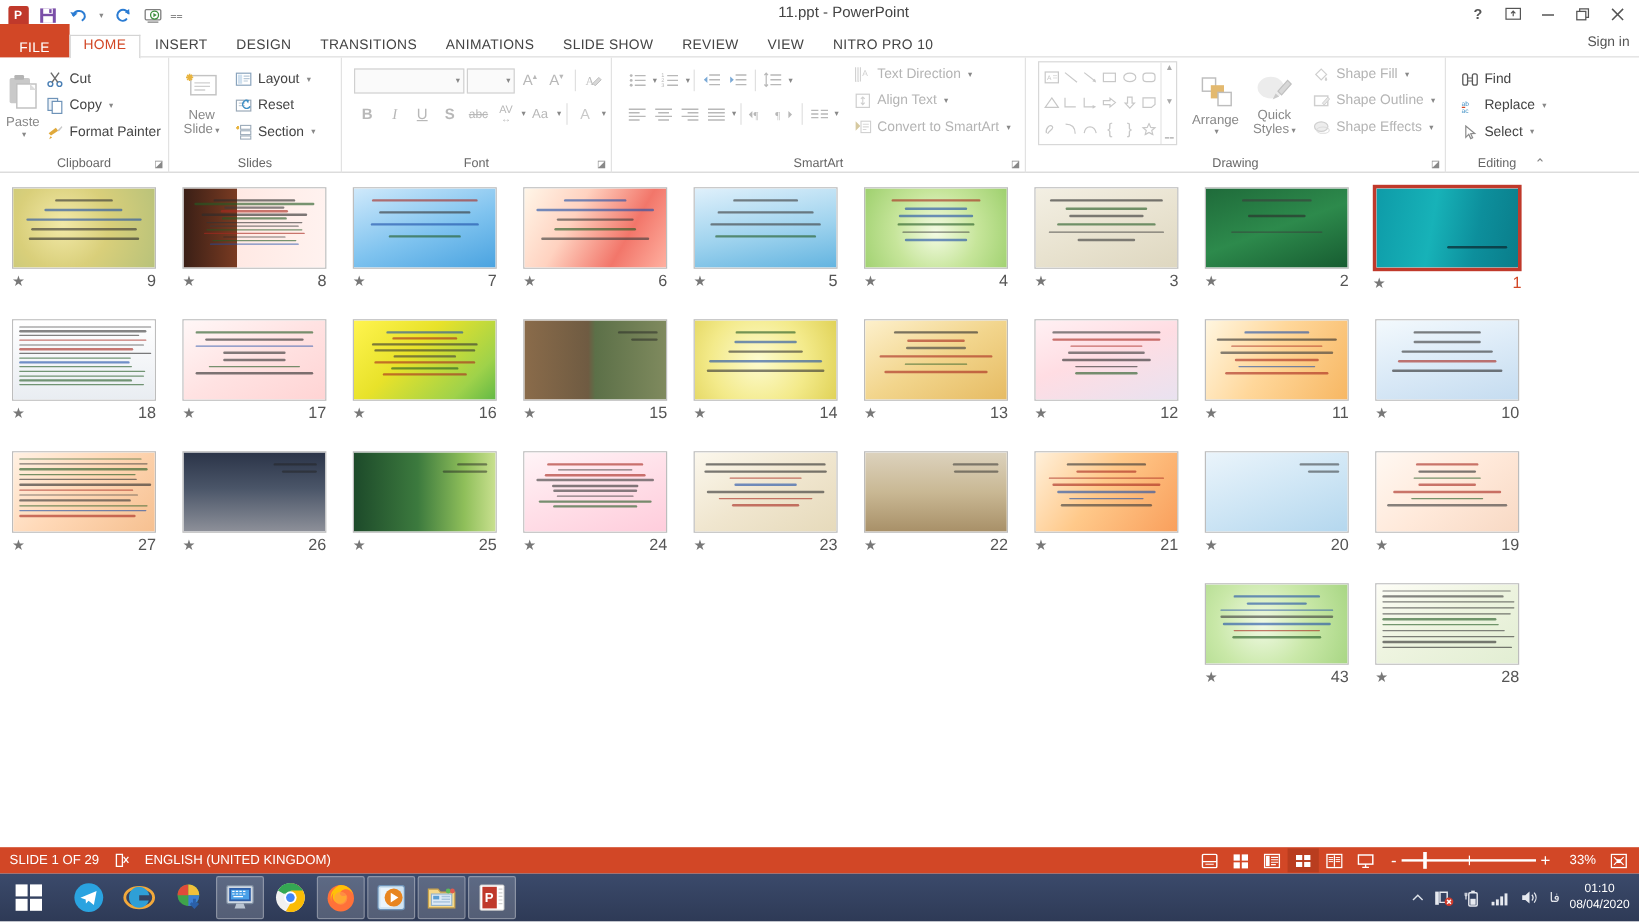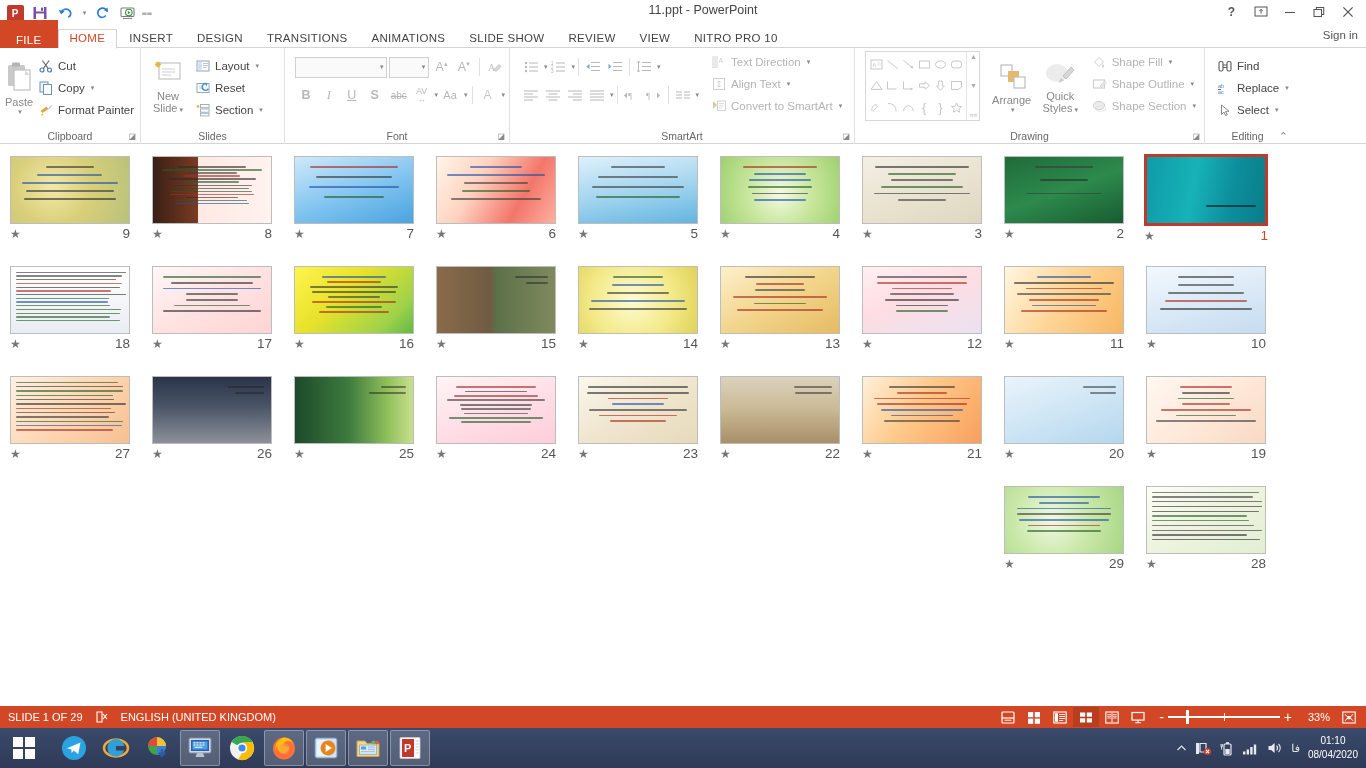--- a/index.html
+++ b/index.html
@@ -637,21 +637,21 @@
             <span>Shape Outline</span>
             <span class="carat">▾</span>
           </div>
           <div class="smallbtn dis">
             <span class="ico">
               <svg width="15" height="14" viewBox="0 0 15 14">
                   <ellipse cx="7" cy="6.5" rx="5.6" ry="4" fill="#ededed" stroke="#cfcfcf" stroke-width="1"></ellipse>
                   <ellipse cx="8.5" cy="9.5" rx="5.2" ry="2.6" fill="none" stroke="#dcdcdc" stroke-width=".9"></ellipse>
                 </svg>
             </span>
-            <span>Shape Section</span>
+            <span>Shape Effects</span>
             <span class="carat">▾</span>
           </div>
         </div>
       </div>
       <div class="group-label">Drawing</div>
       <div class="group-launcher">◪</div>
     </div>
 
     <div class="group" style="width:85px; border-right:none">
       <div class="grp-body">
@@ -1137,21 +1137,21 @@
               <span class="tline" style="width: 42.944%; top: 22.5714%; left: 28.528%; background: rgb(31, 79, 168); height: 1.7px;"></span>
               <span class="tline" style="width: 80.48%; top: 31.1429%; left: 9.76%; background: rgb(31, 79, 168); height: 1.7px;"></span>
               <span class="tline" style="width: 80.48%; top: 39.7143%; left: 9.76%; background: rgb(59, 59, 59); height: 1.7px;"></span>
               <span class="tline" style="width: 75.696%; top: 48.2857%; left: 12.152%; background: rgb(31, 79, 168); height: 1.7px;"></span>
               <span class="tline" style="width: 60.608%; top: 56.8571%; left: 19.696%; background: rgb(168, 40, 31); height: 1.7px;"></span>
               <span class="tline" style="width: 62.816%; top: 65.4286%; left: 18.592%; background: rgb(36, 90, 36); height: 1.7px;"></span>
             </div>
           </div>
           <div class="meta">
             <span class="star">★</span>
-            <span class="num">29</span>
+            <span class="num">43</span>
           </div>
         </div>
         <div class="thumbcell">
           <div class="thumbwrap">
             <div class="thumbimg" style="background: linear-gradient(150deg, rgb(253, 253, 246) 0%, rgb(238, 244, 224) 45%, rgb(226, 238, 211) 100%);">
               <span class="tline" style="width: 91.104%; top: 7%; left: 4%; background: rgb(59, 59, 59); height: 1.3px;"></span>
               <span class="tline" style="width: 85.936%; top: 14.1818%; left: 4%; background: rgb(59, 59, 59); height: 1.3px;"></span>
               <span class="tline" style="width: 93.744%; top: 21.3636%; left: 4%; background: rgb(51, 51, 51); height: 1.3px;"></span>
               <span class="tline" style="width: 93.488%; top: 28.5455%; left: 4%; background: rgb(43, 43, 43); height: 1.3px;"></span>
               <span class="tline" style="width: 90.928%; top: 35.7273%; left: 4%; background: rgb(43, 43, 43); height: 1.3px;"></span>

